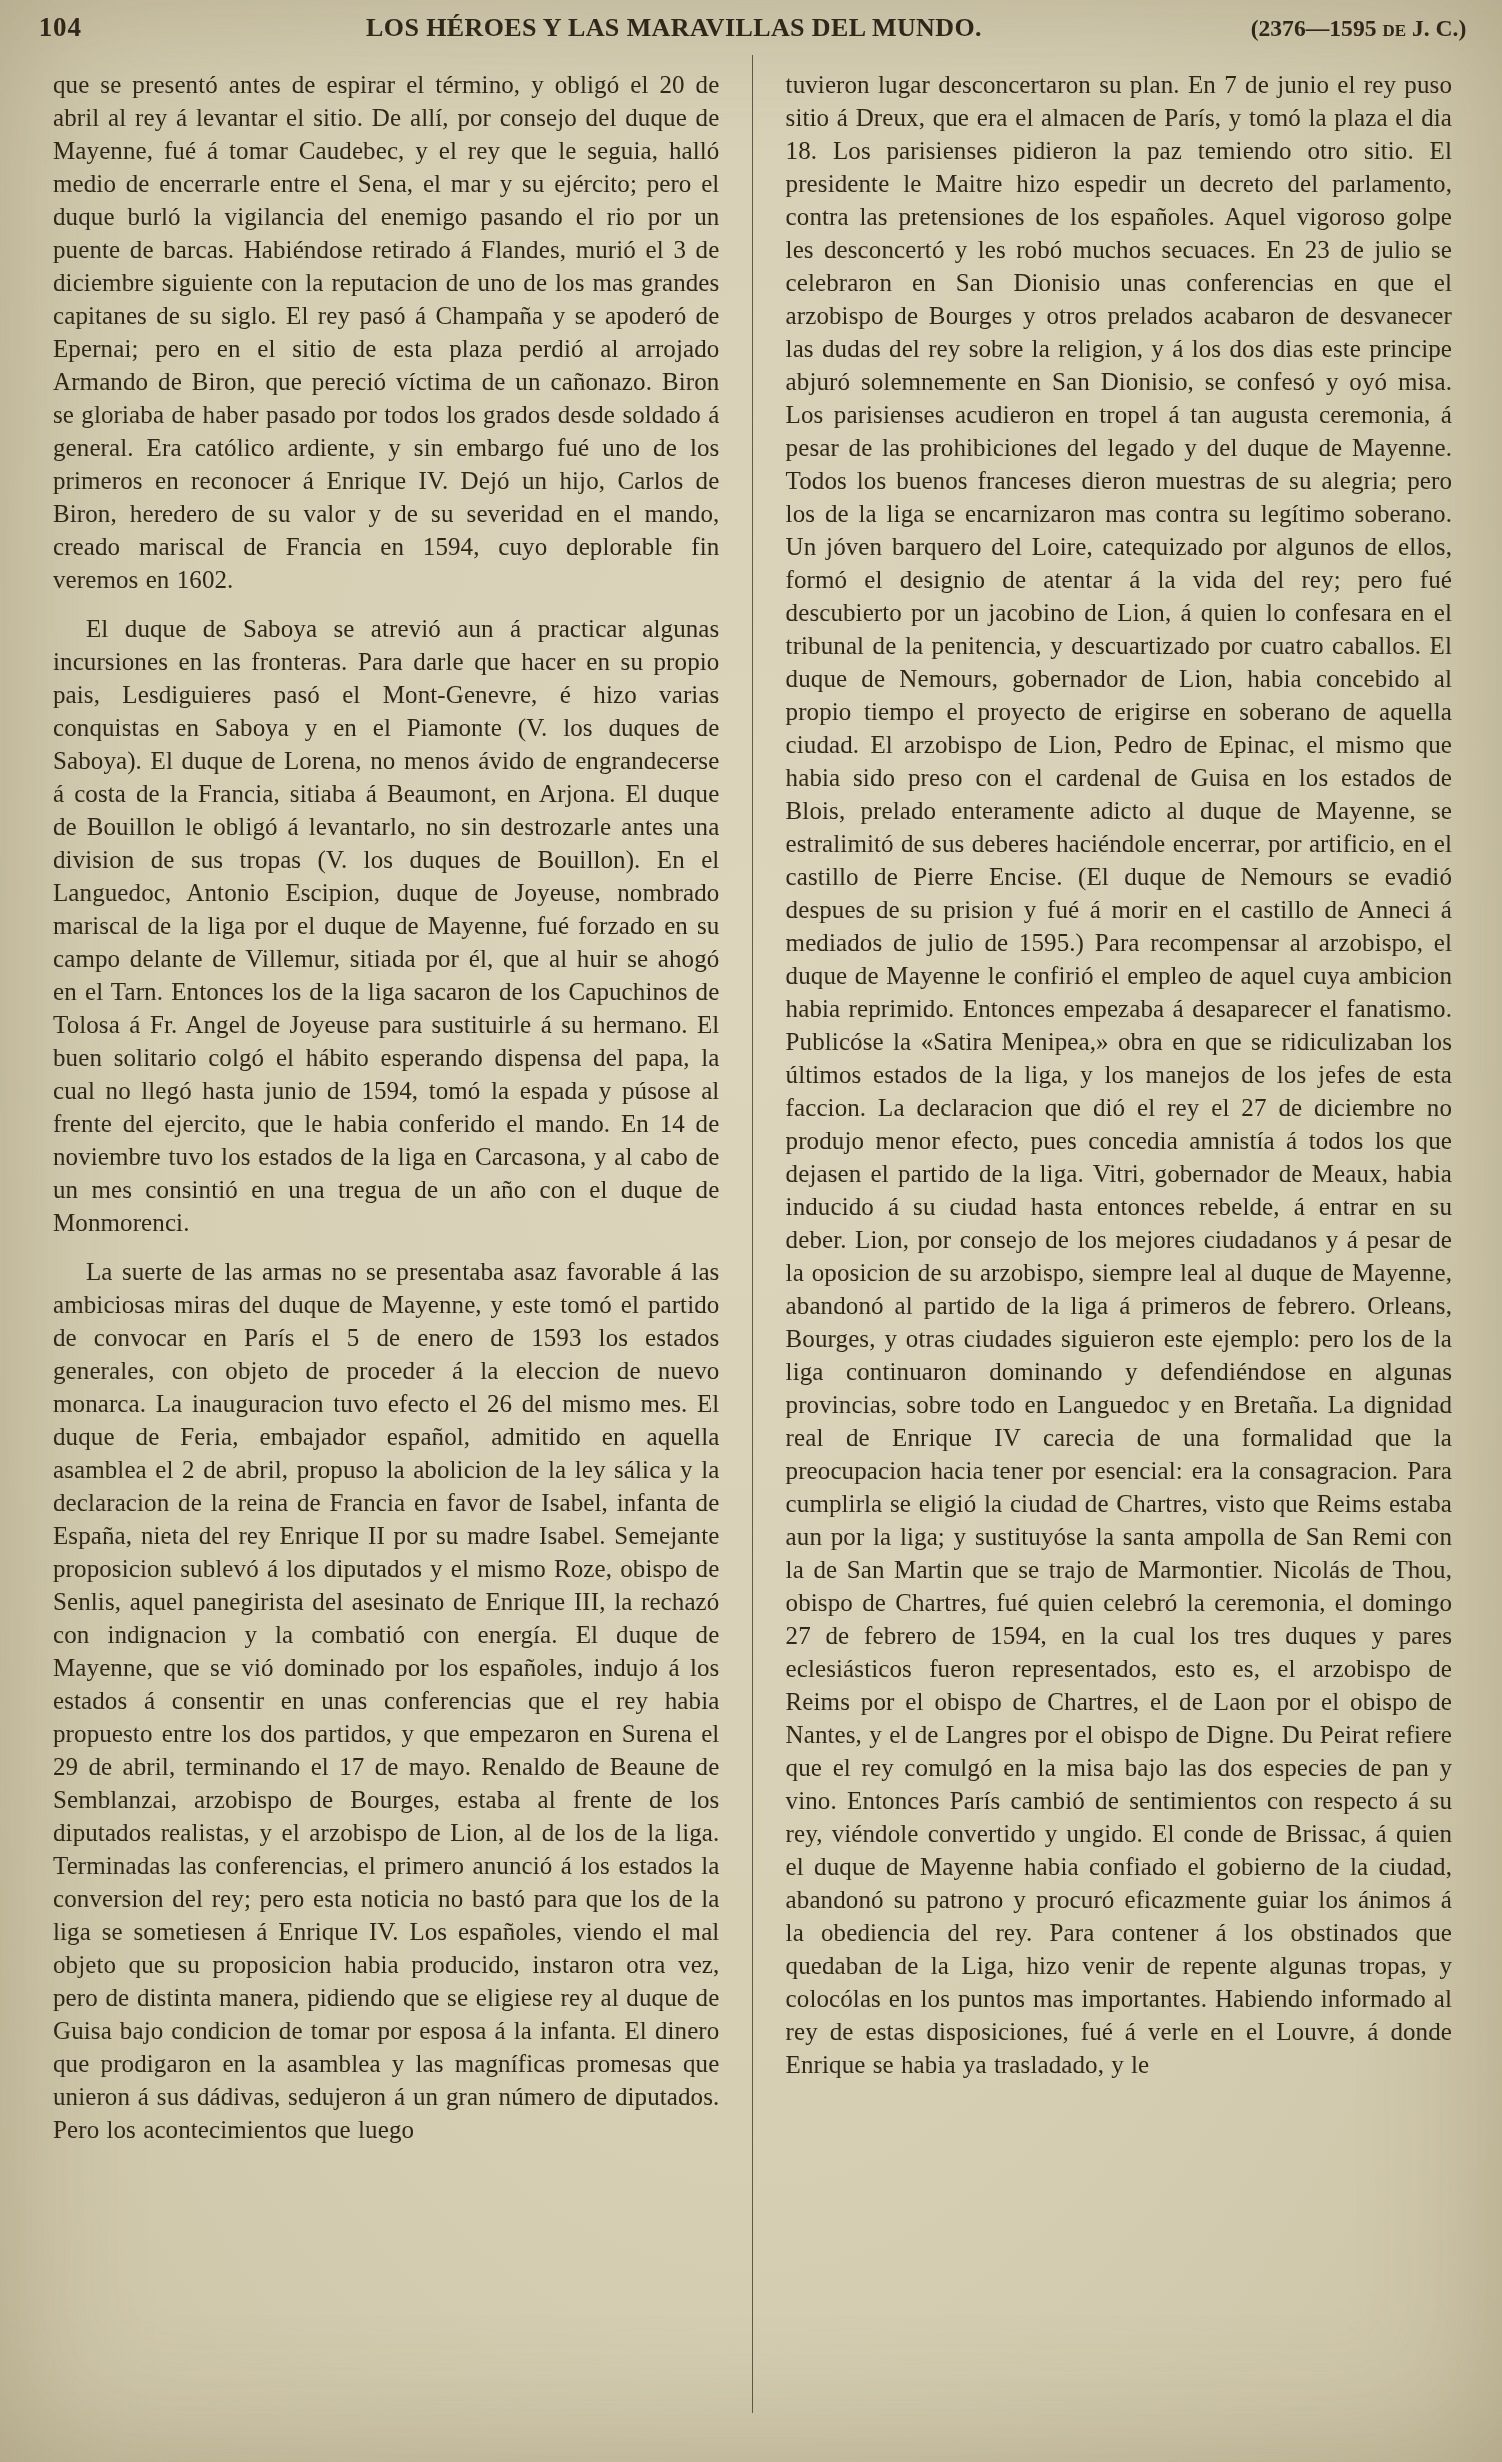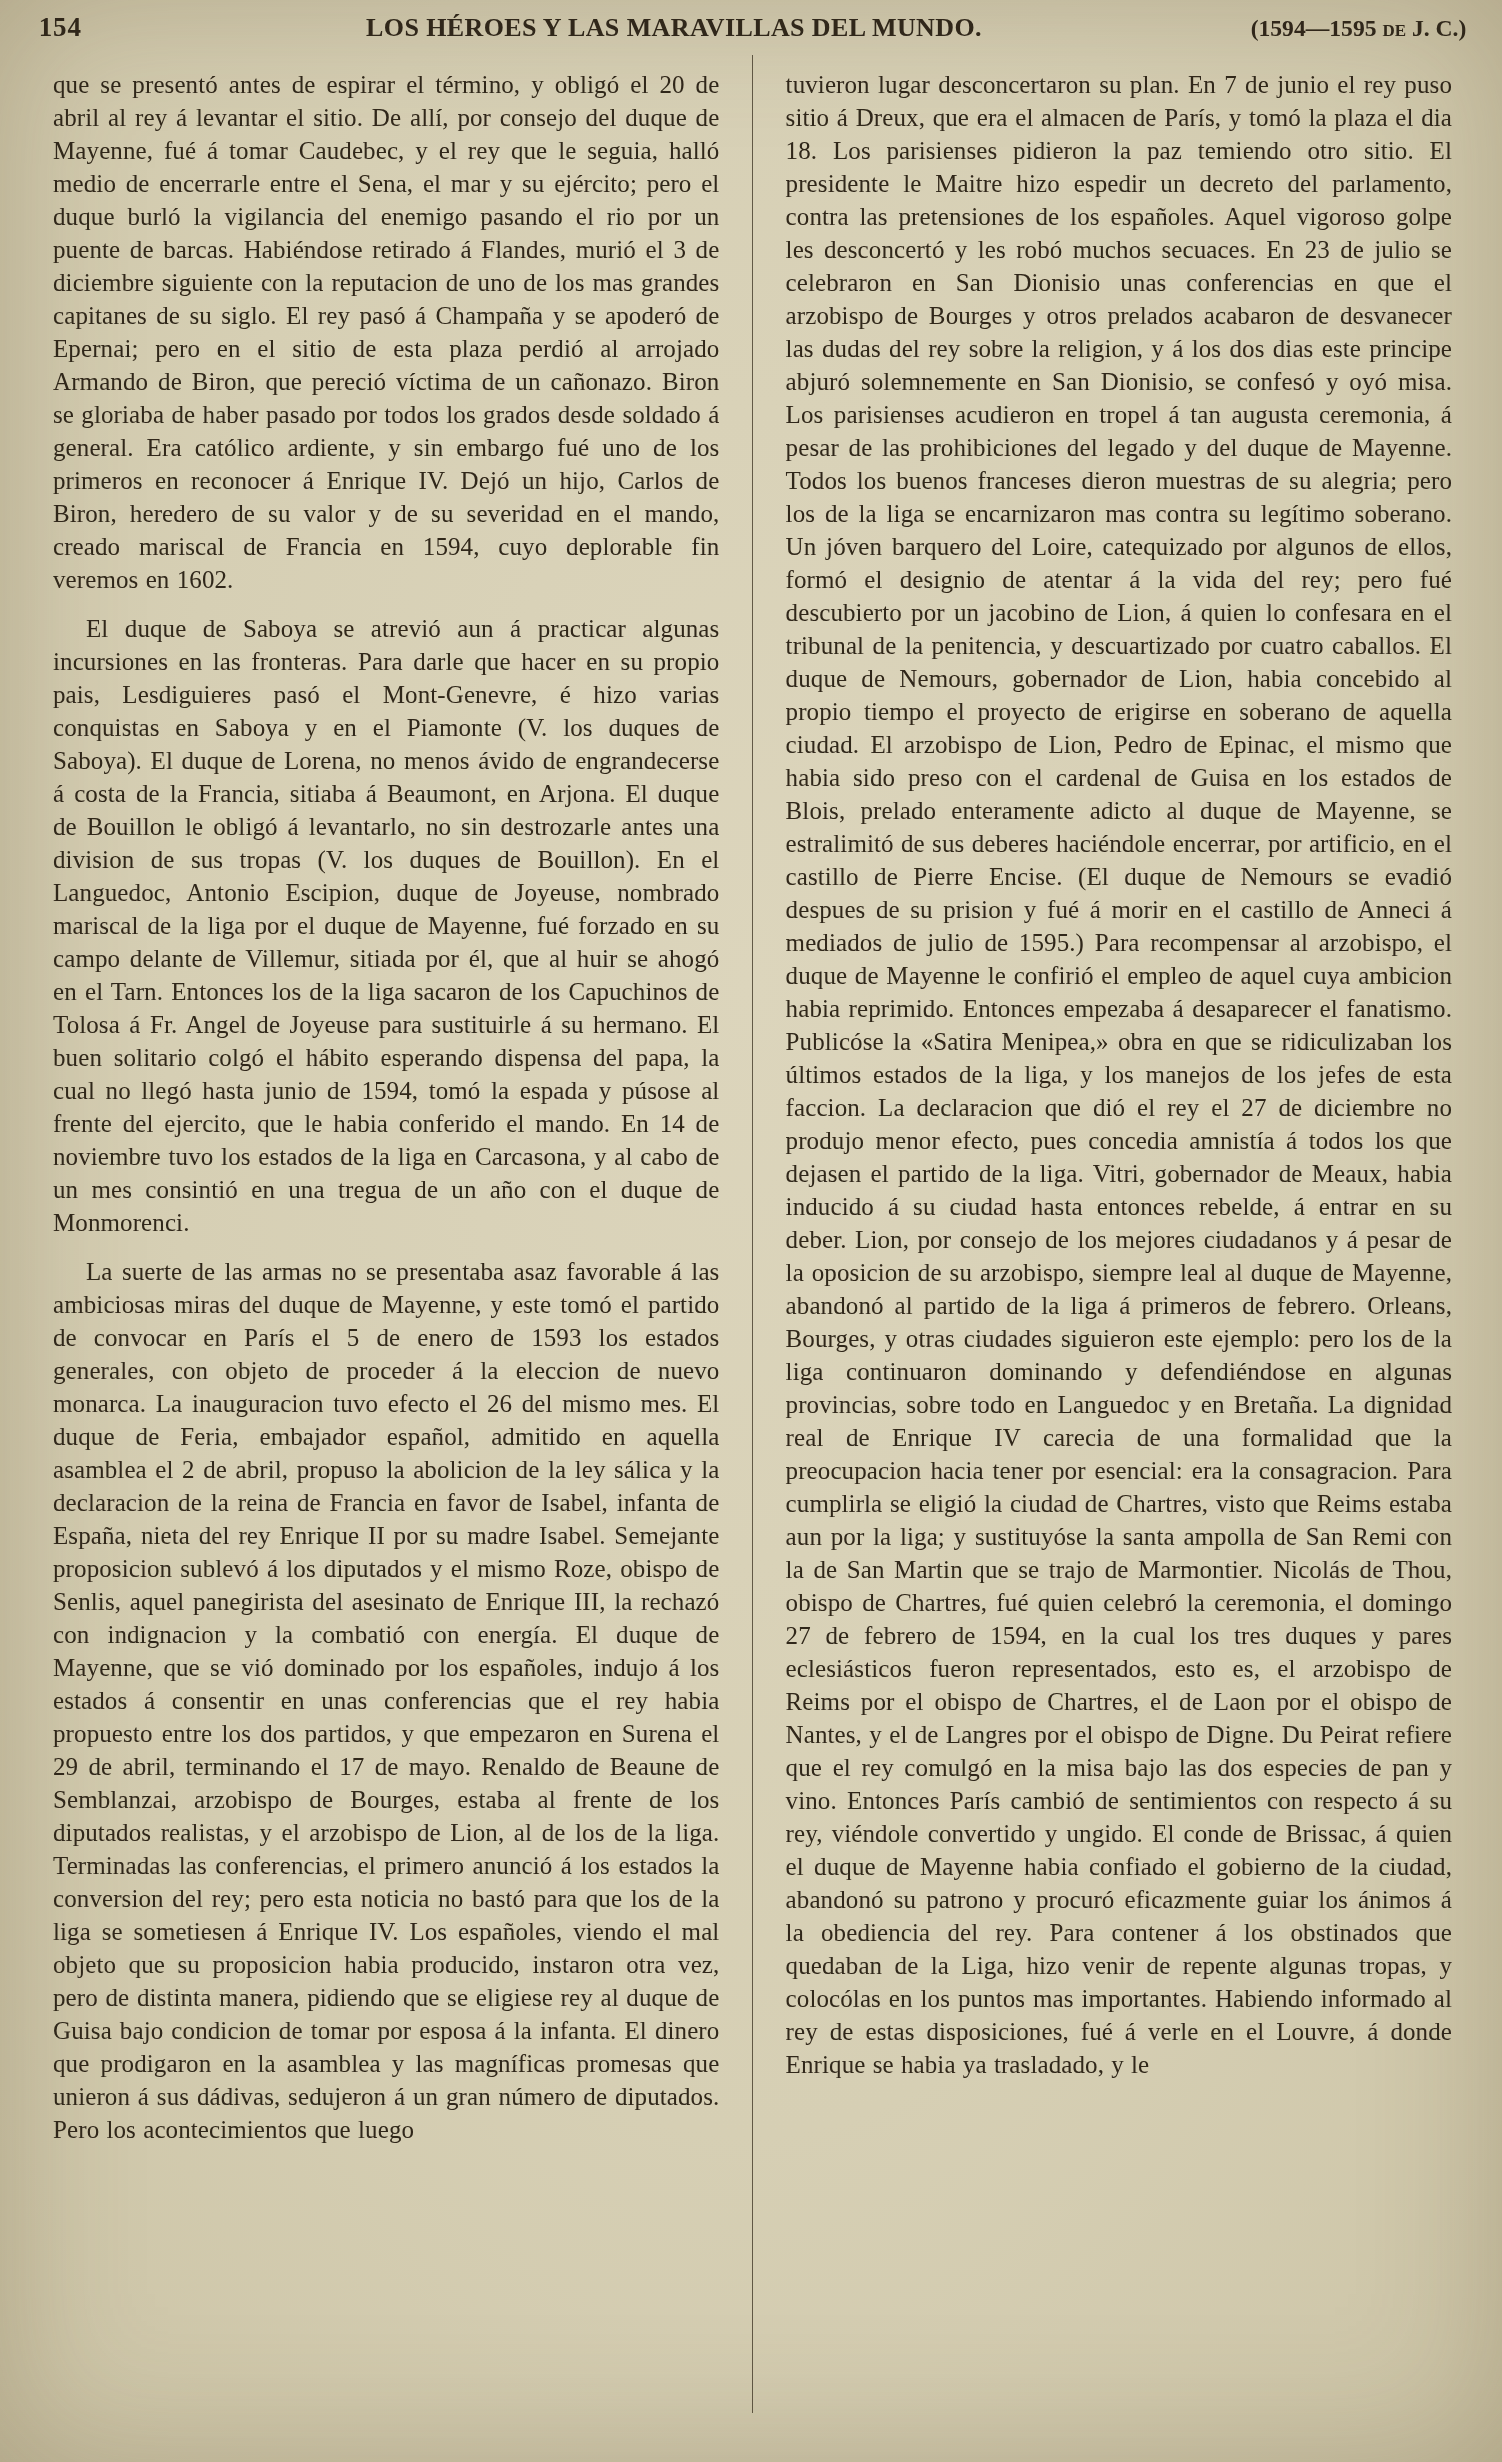--- a/index.html
+++ b/index.html
@@ -70,23 +70,23 @@
     word-spacing: 0.9px;
   }
   .col p.indent { text-indent: 33px; }
 </style>
 </head>
 <body>
 
 <div class="page">
 
   <header class="running-head">
-    <span class="page-num">154</span>
+    <span class="page-num">104</span>
     <span class="head-title">LOS HÉROES Y LAS MARAVILLAS DEL MUNDO.</span>
-    <span class="head-date">(1594—1595 de J. C.)</span>
+    <span class="head-date">(2376—1595 de J. C.)</span>
   </header>
 
   <div class="columns">
 
     <div class="col">
       <p>que se presentó antes de espirar el término, y obligó el 20 de abril al rey á levantar el sitio. De allí, por consejo del duque de Mayenne, fué á tomar Caudebec, y el rey que le seguia, halló medio de encerrarle entre el Sena, el mar y su ejército; pero el duque burló la vigilancia del enemigo pasando el rio por un puente de barcas. Habiéndose retirado á Flandes, murió el 3 de diciembre siguiente con la reputacion de uno de los mas grandes capitanes de su siglo. El rey pasó á Champaña y se apoderó de Epernai; pero en el sitio de esta plaza perdió al arrojado Armando de Biron, que pereció víctima de un cañonazo. Biron se gloriaba de haber pasado por todos los grados desde soldado á general. Era católico ardiente, y sin embargo fué uno de los primeros en reconocer á Enrique IV. Dejó un hijo, Carlos de Biron, heredero de su valor y de su severidad en el mando, creado mariscal de Francia en 1594, cuyo deplorable fin veremos en 1602.</p>
       <p class="indent">El duque de Saboya se atrevió aun á practicar algunas incursiones en las fronteras. Para darle que hacer en su propio pais, Lesdiguieres pasó el Mont-Genevre, é hizo varias conquistas en Saboya y en el Piamonte (V. los duques de Saboya). El duque de Lorena, no menos ávido de engrandecerse á costa de la Francia, sitiaba á Beaumont, en Arjona. El duque de Bouillon le obligó á levantarlo, no sin destrozarle antes una division de sus tropas (V. los duques de Bouillon). En el Languedoc, Antonio Escipion, duque de Joyeuse, nombrado mariscal de la liga por el duque de Mayenne, fué forzado en su campo delante de Villemur, sitiada por él, que al huir se ahogó en el Tarn. Entonces los de la liga sacaron de los Capuchinos de Tolosa á Fr. Angel de Joyeuse para sustituirle á su hermano. El buen solitario colgó el hábito esperando dispensa del papa, la cual no llegó hasta junio de 1594, tomó la espada y púsose al frente del ejercito, que le habia conferido el mando. En 14 de noviembre tuvo los estados de la liga en Carcasona, y al cabo de un mes consintió en una tregua de un año con el duque de Monmorenci.</p>
       <p class="indent">La suerte de las armas no se presentaba asaz favorable á las ambiciosas miras del duque de Mayenne, y este tomó el partido de convocar en París el 5 de enero de 1593 los estados generales, con objeto de proceder á la eleccion de nuevo monarca. La inauguracion tuvo efecto el 26 del mismo mes. El duque de Feria, embajador español, admitido en aquella asamblea el 2 de abril, propuso la abolicion de la ley sálica y la declaracion de la reina de Francia en favor de Isabel, infanta de España, nieta del rey Enrique II por su madre Isabel. Semejante proposicion sublevó á los diputados y el mismo Roze, obispo de Senlis, aquel panegirista del asesinato de Enrique III, la rechazó con indignacion y la combatió con energía. El duque de Mayenne, que se vió dominado por los españoles, indujo á los estados á consentir en unas conferencias que el rey habia propuesto entre los dos partidos, y que empezaron en Surena el 29 de abril, terminando el 17 de mayo. Renaldo de Beaune de Semblanzai, arzobispo de Bourges, estaba al frente de los diputados realistas, y el arzobispo de Lion, al de los de la liga. Terminadas las conferencias, el primero anunció á los estados la conversion del rey; pero esta noticia no bastó para que los de la liga se sometiesen á Enrique IV. Los españoles, viendo el mal objeto que su proposicion habia producido, instaron otra vez, pero de distinta manera, pidiendo que se eligiese rey al duque de Guisa bajo condicion de tomar por esposa á la infanta. El dinero que prodigaron en la asamblea y las magníficas promesas que unieron á sus dádivas, sedujeron á un gran número de diputados. Pero los acontecimientos que luego</p>
     </div>
 

